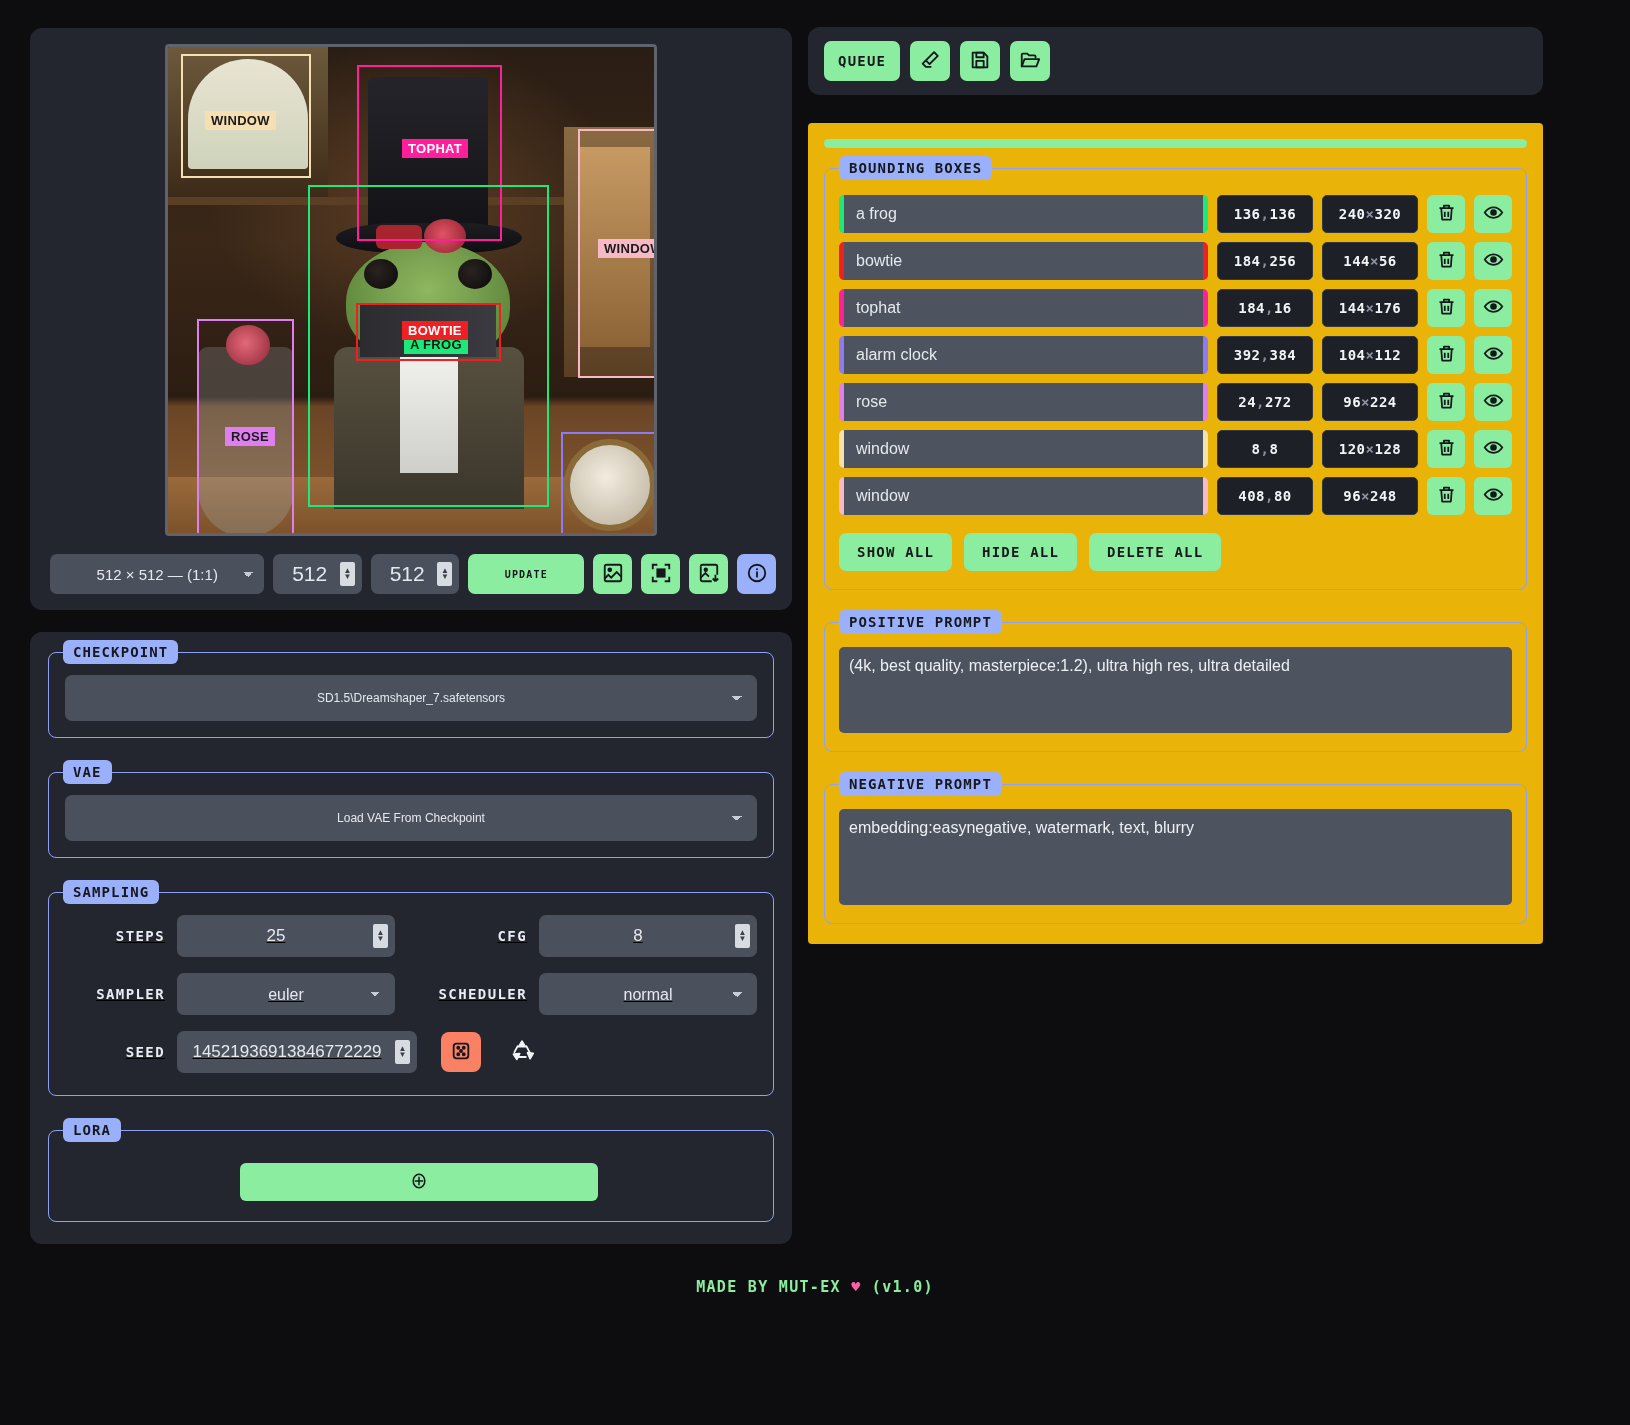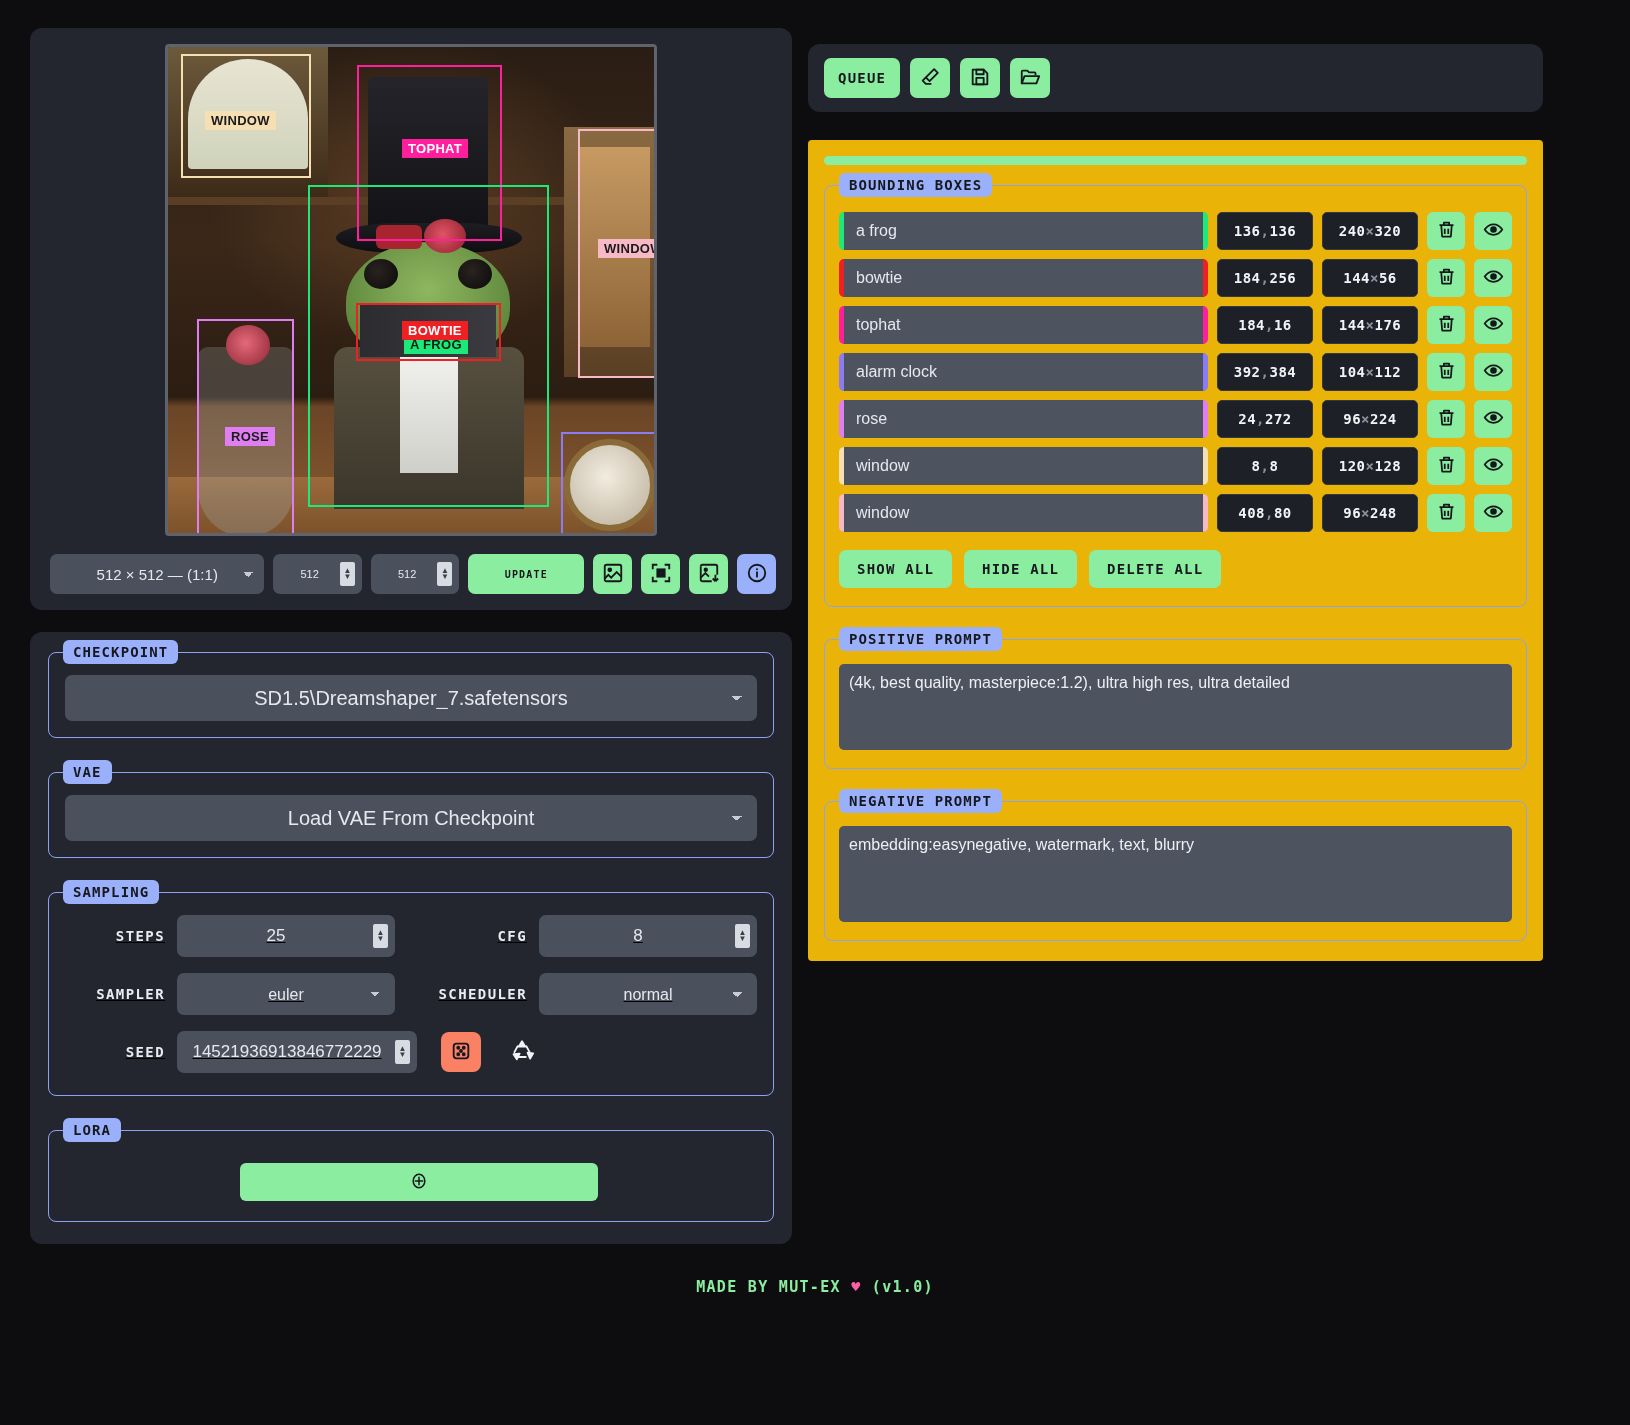--- a/index.html
+++ b/index.html
@@ -118,21 +118,21 @@
     width: 92px; height: 40px;
     background: #4b515c;
     border-radius: 7px;
     display: flex; align-items: center; justify-content: center;
   }
   .numwrap input {
     width: 100%; height: 100%;
     background: transparent;
     border: none;
     color: #e5e8ee;
-    font-size: 11px;
+    font-size: 21px;
     text-align: center;
     font-family: "Liberation Sans", sans-serif;
     padding-right: 18px;
   }
   .spin {
     position: absolute; right: 7px; top: 50%;
     transform: translateY(-50%);
     width: 15px; height: 24px;
     background: #d7dbe2;
     border-radius: 2px;
@@ -169,21 +169,21 @@
     margin-top: 22px;
     padding: 20px 18px 22px 18px;
   }
   .wide-select {
     width: 100%;
     background: #4b515c;
     color: #e5e8ee;
     border: none;
     border-radius: 7px;
     height: 46px;
-    font-size: 20px;
+    font-size: 12px;
     text-align: center;
     text-align-last: center;
     font-family: "Liberation Sans", sans-serif;
     -webkit-appearance: none; appearance: none;
     background-image:
       linear-gradient(45deg, transparent 50%, #c7ccd6 50%),
       linear-gradient(135deg, #c7ccd6 50%, transparent 50%);
     background-position: calc(100% - 20px) 21px, calc(100% - 15px) 21px;
     background-size: 5px 5px, 5px 5px;
     background-repeat: no-repeat;
@@ -249,21 +249,21 @@
     width: 358px; height: 38px;
     background: #8beda0;
     border: none; border-radius: 6px;
     cursor: pointer;
     display: flex; align-items: center; justify-content: center;
   }
 
   
   .right-col {
     position: absolute;
-    left: 808px; top: 44px;
+    left: 808px; top: 27px;
     width: 735px;
   }
   .toolbar {
     background: #23262e;
     border-radius: 12px;
     padding: 14px 16px;
     display: flex;
     gap: 10px;
     align-items: center;
   }

